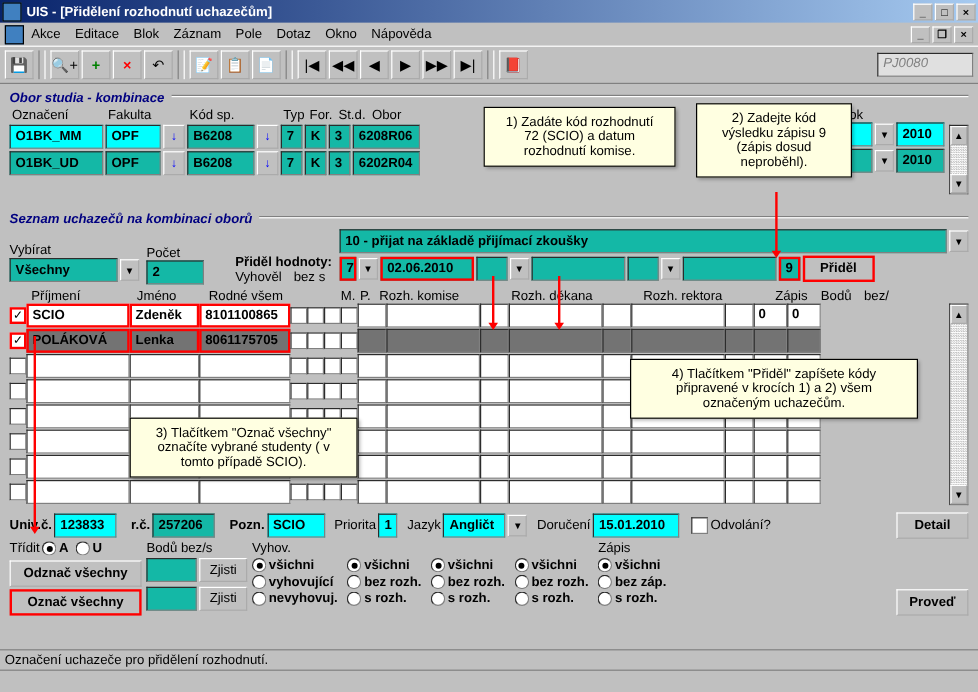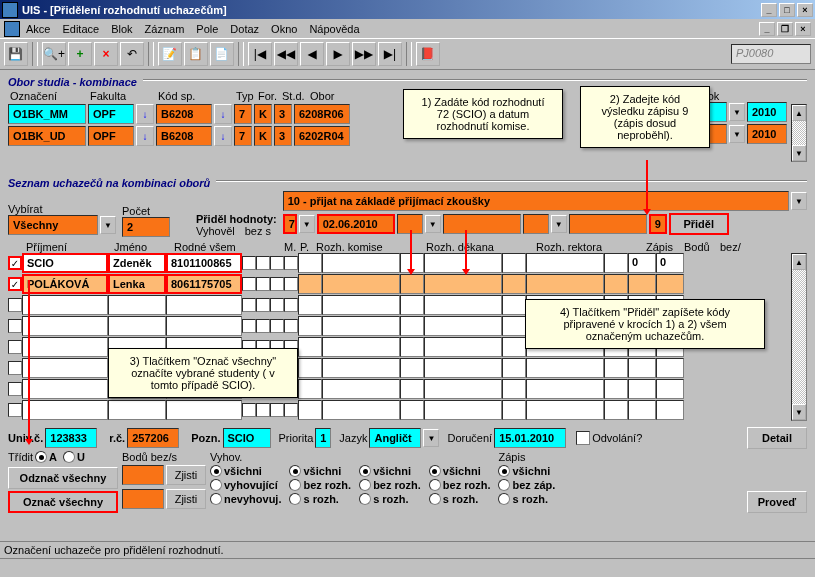--- a/index.html
+++ b/index.html
@@ -25,36 +25,36 @@
 .toolbar-field { margin-left: auto; width: 80px; height: 20px; background: #e0e0e0; border: 1px inset #808080; padding: 2px 4px; color: #808080; font-style: italic; }
 
 
 .main { padding: 4px 8px; background: #c0c0c0; }
 .group-label { color: #000080; font-weight: bold; font-style: italic; margin: 2px 0; }
 .group-line { border-top: 1px solid #808080; border-bottom: 1px solid #fff; margin-bottom: 4px; }
 
 
 .row { display: flex; align-items: center; gap: 2px; margin-bottom: 2px; }
 .col-label { text-align: left; padding: 0 2px; }
-.field { background: #f97316; border: 1px inset #808080; height: 20px; padding: 2px 4px; display: flex; align-items: center; overflow: hidden; white-space: nowrap; }
+.field { background: #14b8a6; border: 1px inset #808080; height: 20px; padding: 2px 4px; display: flex; align-items: center; overflow: hidden; white-space: nowrap; }
 .field.cyan { background: #00ffff; font-weight: bold; }
 .small-btn { width: 18px; height: 20px; background: #c0c0c0; border: 1px outset #fff; display: flex; align-items: center; justify-content: center; font-size: 10px; cursor: pointer; }
 .dropdown-btn { width: 16px; height: 18px; background: #c0c0c0; border: 1px outset #fff; font-size: 8px; display: flex; align-items: center; justify-content: center; }
 
 
 .callout { position: absolute; background: #ffffe1; border: 1px solid #000; padding: 6px 10px; font-size: 11px; text-align: center; z-index: 100; box-shadow: 2px 2px 3px rgba(0,0,0,0.3); }
 
 
 .applicant-table { margin-top: 4px; }
 .tbl-header { display: flex; gap: 0; }
 .tbl-header div { padding: 0 2px; font-size: 11px; }
 .tbl-row { display: flex; gap: 0; margin-bottom: 1px; align-items: center; }
 .chk { width: 14px; height: 14px; background: #fff; border: 1px inset #808080; display: flex; align-items: center; justify-content: center; font-size: 10px; }
 .cell { background: #fff; border: 1px inset #808080; height: 20px; padding: 2px 3px; overflow: hidden; white-space: nowrap; }
-.cell.cyan { background: #fdba74; font-weight: bold; }
+.cell.cyan { background: #737373; font-weight: bold; }
 .red-box { border: 2px solid #ff0000 !important; }
 
 
 .btn { background: #c0c0c0; border: 1px outset #fff; height: 22px; padding: 2px 6px; font-weight: bold; cursor: pointer; display: flex; align-items: center; justify-content: center; }
 
 
 .radio { display: inline-flex; align-items: center; gap: 2px; margin-right: 4px; }
 .radio-circle { width: 12px; height: 12px; border: 1px inset #808080; border-radius: 50%; background: #fff; display: flex; align-items: center; justify-content: center; }
 .radio-circle.selected::after { content: ''; width: 5px; height: 5px; background: #000; border-radius: 50%; }
 

